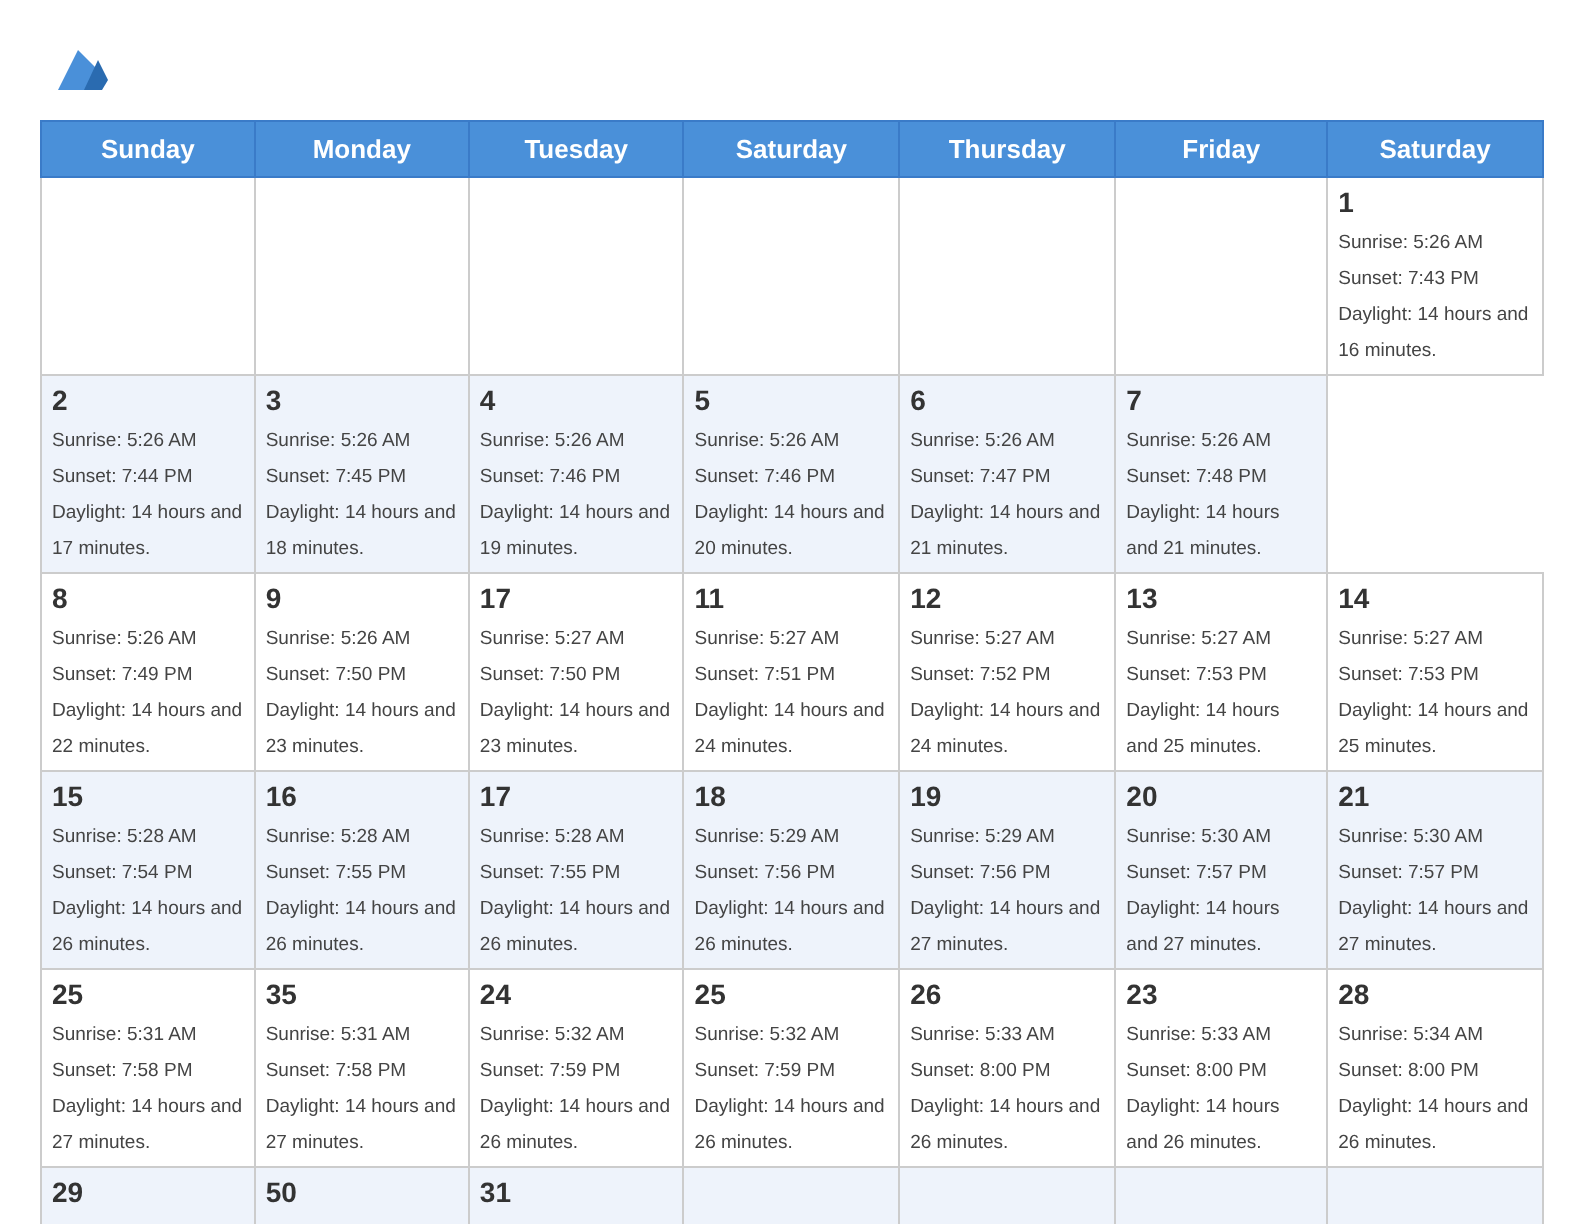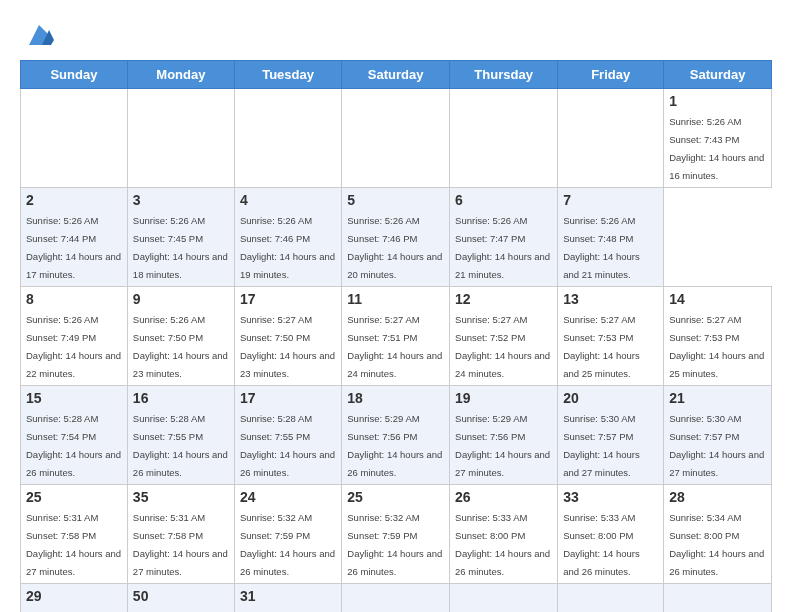--- a/index.html
+++ b/index.html
@@ -161,21 +161,21 @@
         <td><span class="day-number">19</span><span class="day-info">Sunrise: 5:29 AM<br>Sunset: 7:56 PM<br>Daylight: 14 hours and 27 minutes.</span></td>
         <td><span class="day-number">20</span><span class="day-info">Sunrise: 5:30 AM<br>Sunset: 7:57 PM<br>Daylight: 14 hours and 27 minutes.</span></td>
         <td><span class="day-number">21</span><span class="day-info">Sunrise: 5:30 AM<br>Sunset: 7:57 PM<br>Daylight: 14 hours and 27 minutes.</span></td>
       </tr>
       <tr>
         <td><span class="day-number">25</span><span class="day-info">Sunrise: 5:31 AM<br>Sunset: 7:58 PM<br>Daylight: 14 hours and 27 minutes.</span></td>
         <td><span class="day-number">35</span><span class="day-info">Sunrise: 5:31 AM<br>Sunset: 7:58 PM<br>Daylight: 14 hours and 27 minutes.</span></td>
         <td><span class="day-number">24</span><span class="day-info">Sunrise: 5:32 AM<br>Sunset: 7:59 PM<br>Daylight: 14 hours and 26 minutes.</span></td>
         <td><span class="day-number">25</span><span class="day-info">Sunrise: 5:32 AM<br>Sunset: 7:59 PM<br>Daylight: 14 hours and 26 minutes.</span></td>
         <td><span class="day-number">26</span><span class="day-info">Sunrise: 5:33 AM<br>Sunset: 8:00 PM<br>Daylight: 14 hours and 26 minutes.</span></td>
-        <td><span class="day-number">33</span><span class="day-info">Sunrise: 5:33 AM<br>Sunset: 8:00 PM<br>Daylight: 14 hours and 26 minutes.</span></td>
+        <td><span class="day-number">23</span><span class="day-info">Sunrise: 5:33 AM<br>Sunset: 8:00 PM<br>Daylight: 14 hours and 26 minutes.</span></td>
         <td><span class="day-number">28</span><span class="day-info">Sunrise: 5:34 AM<br>Sunset: 8:00 PM<br>Daylight: 14 hours and 26 minutes.</span></td>
       </tr>
       <tr>
         <td><span class="day-number">29</span><span class="day-info">Sunrise: 5:35 AM<br>Sunset: 8:01 PM<br>Daylight: 14 hours and 25 minutes.</span></td>
         <td><span class="day-number">50</span><span class="day-info">Sunrise: 5:36 AM<br>Sunset: 8:01 PM<br>Daylight: 14 hours and 25 minutes.</span></td>
         <td><span class="day-number">31</span><span class="day-info">Sunrise: 5:36 AM<br>Sunset: 8:01 PM<br>Daylight: 14 hours and 24 minutes.</span></td>
         <td class="empty-cell"></td>
         <td class="empty-cell"></td>
         <td class="empty-cell"></td>
         <td class="empty-cell"></td>

